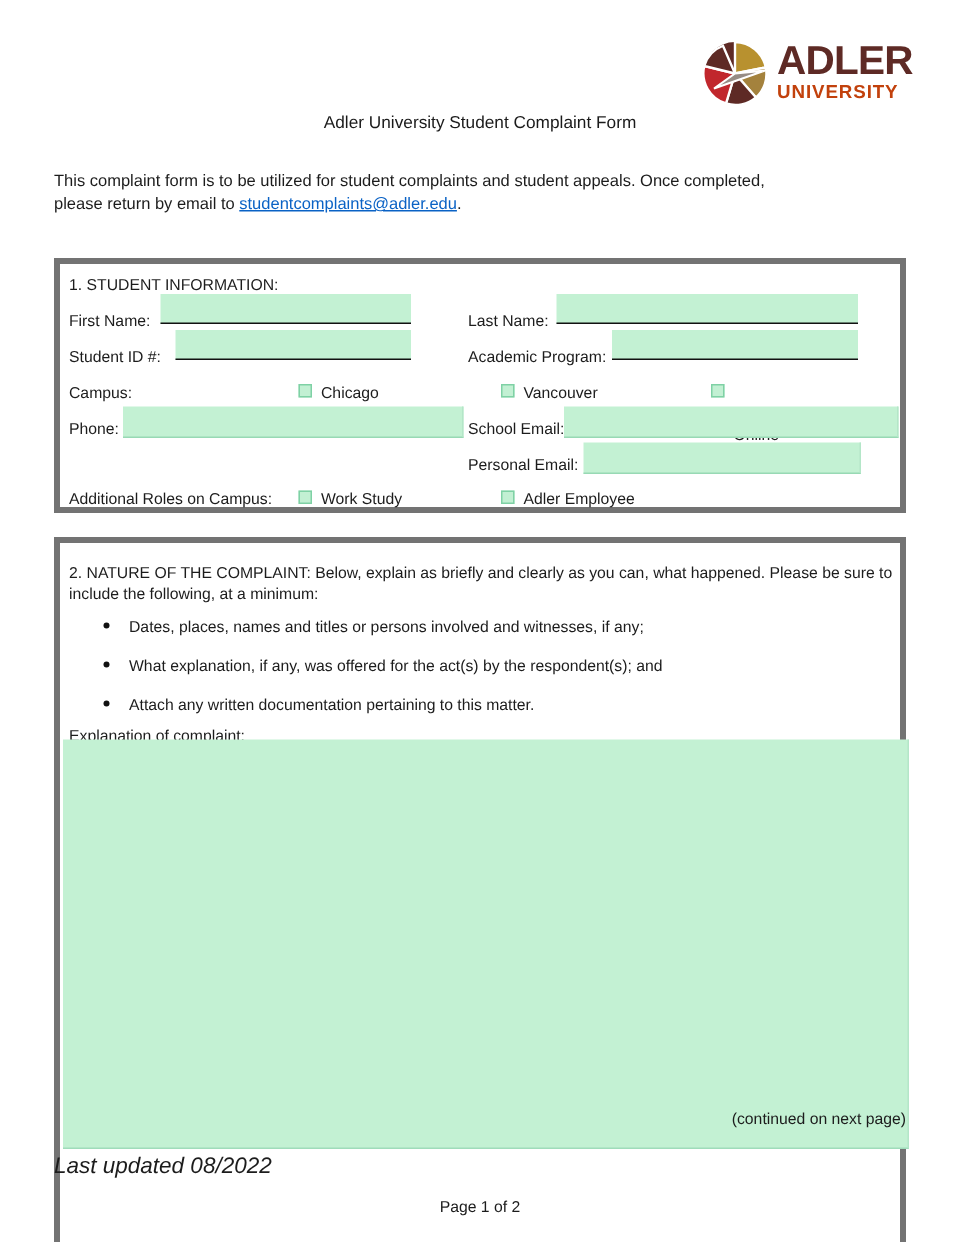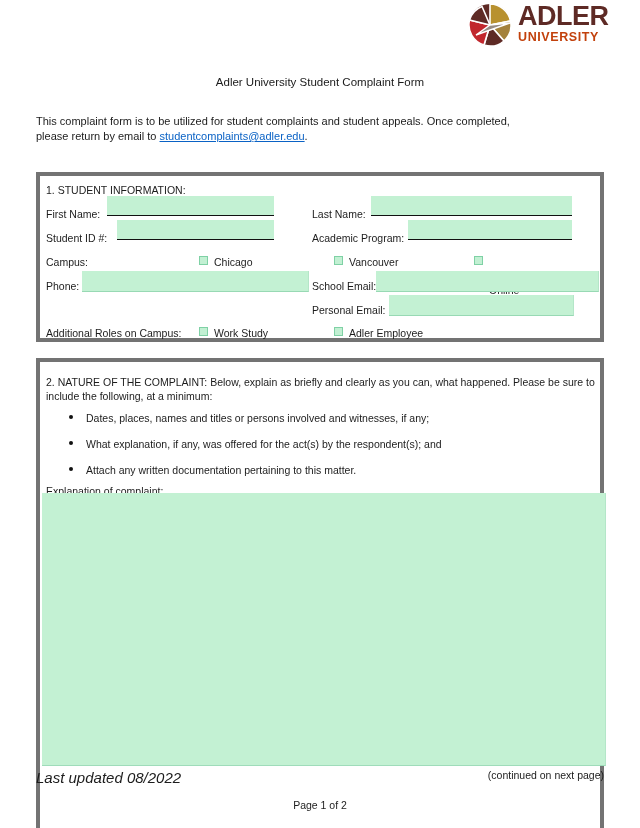--- a/index.html
+++ b/index.html
@@ -10,21 +10,21 @@
   }
   #page {
     position: relative;
     width: 640px;
     height: 828px;
     background: #ffffff;
     overflow: hidden;
   }
 
   
-  .logo { position: absolute; top: 2px; left: 468px; width: 136px; height: 48px; }
+  .logo { position: absolute; top: 26px; left: 468px; width: 136px; height: 48px; }
   .logo-mark { position: absolute; left: 0; top: 1px; width: 44px; height: 44px; }
   .logo-text { position: absolute; left: 50px; top: 0; width: 86px; }
   .logo-name {
     font-size: 27px; font-weight: bold; letter-spacing: -0.5px;
     color: #5e2a25; line-height: 28px;
   }
   .logo-subname {
     font-size: 12.5px; font-weight: bold; letter-spacing: 0.6px;
     color: #c2410c; line-height: 13px; margin-top: 1px;
   }
@@ -80,21 +80,21 @@
     background: #c3f1d3;
     border-bottom: 1px solid #9fdcba; border-right: 1px solid #b4e6c8;
   }
 
   
   .footer-updated {
     position: absolute; left: 36px; top: 769px;
     font-size: 15px; font-style: italic;
   }
   .footer-continued {
-    position: absolute; right: 36px; top: 769px;
+    position: absolute; right: 36px; top: 740px;
     font-size: 10.5px; text-align: center;
   }
   .footer-page {
     position: absolute; left: 0; top: 799px; width: 640px;
     text-align: center; font-size: 10.5px;
   }
 </style>
 </head>
 <body>
 

